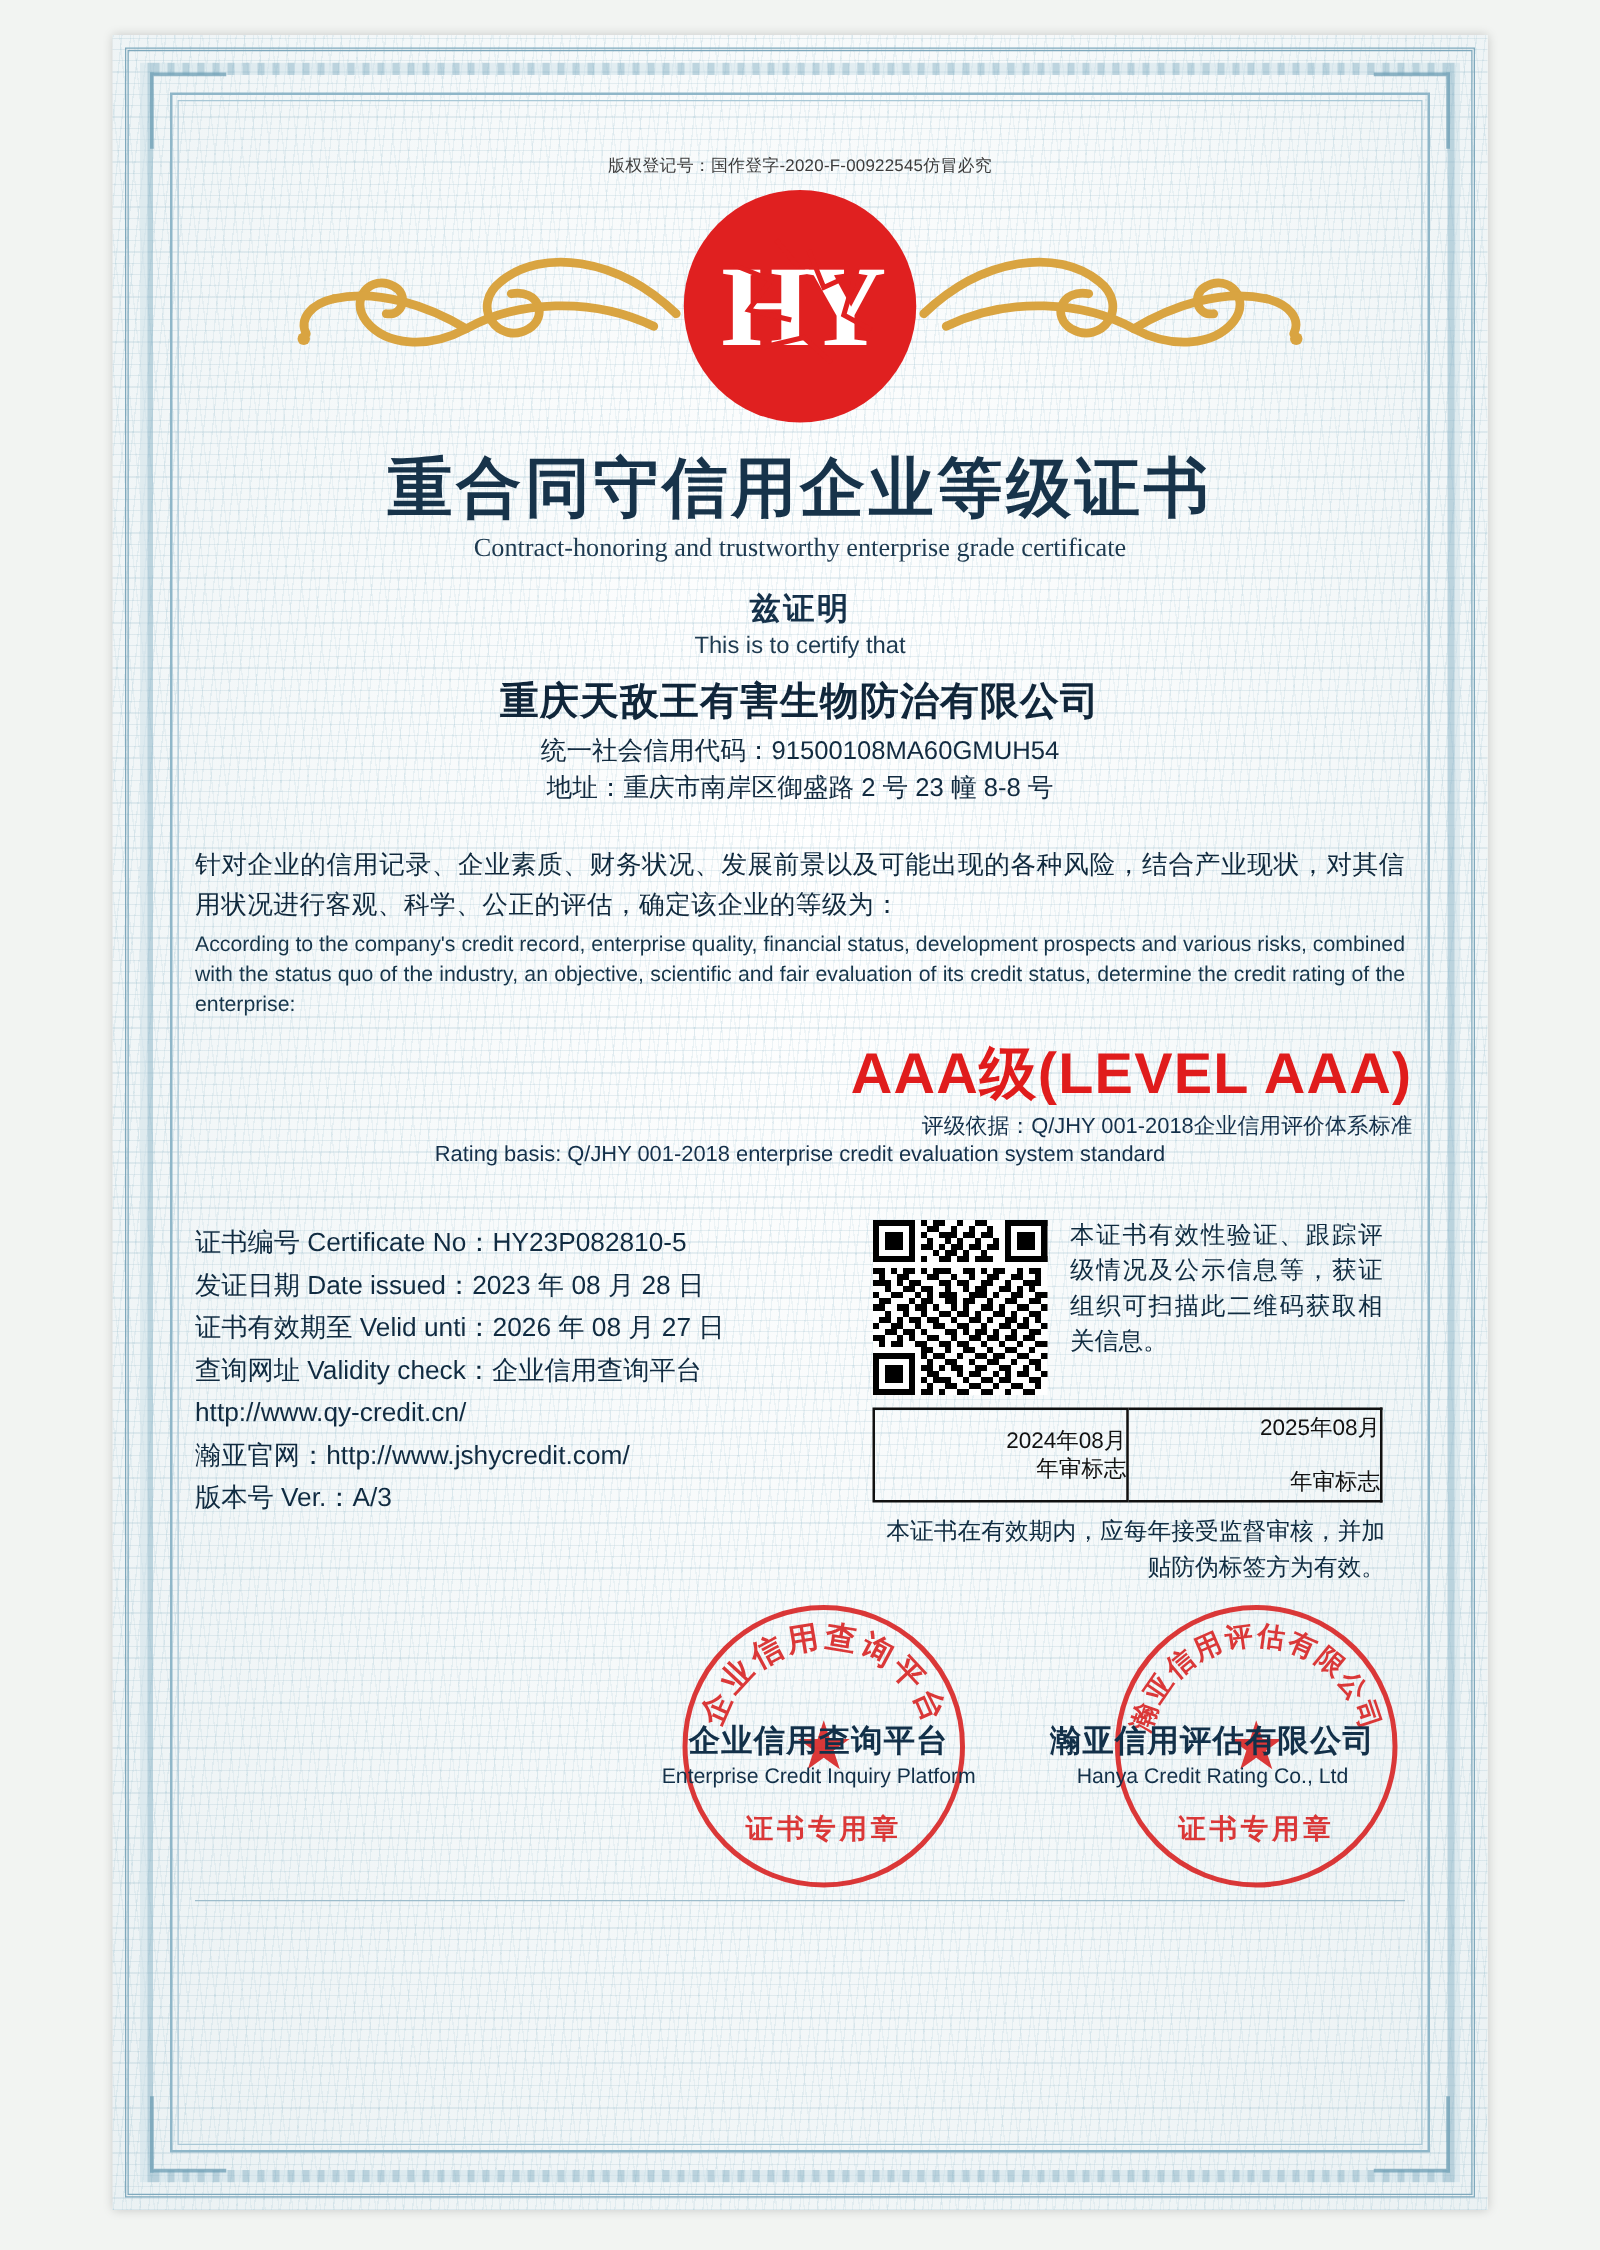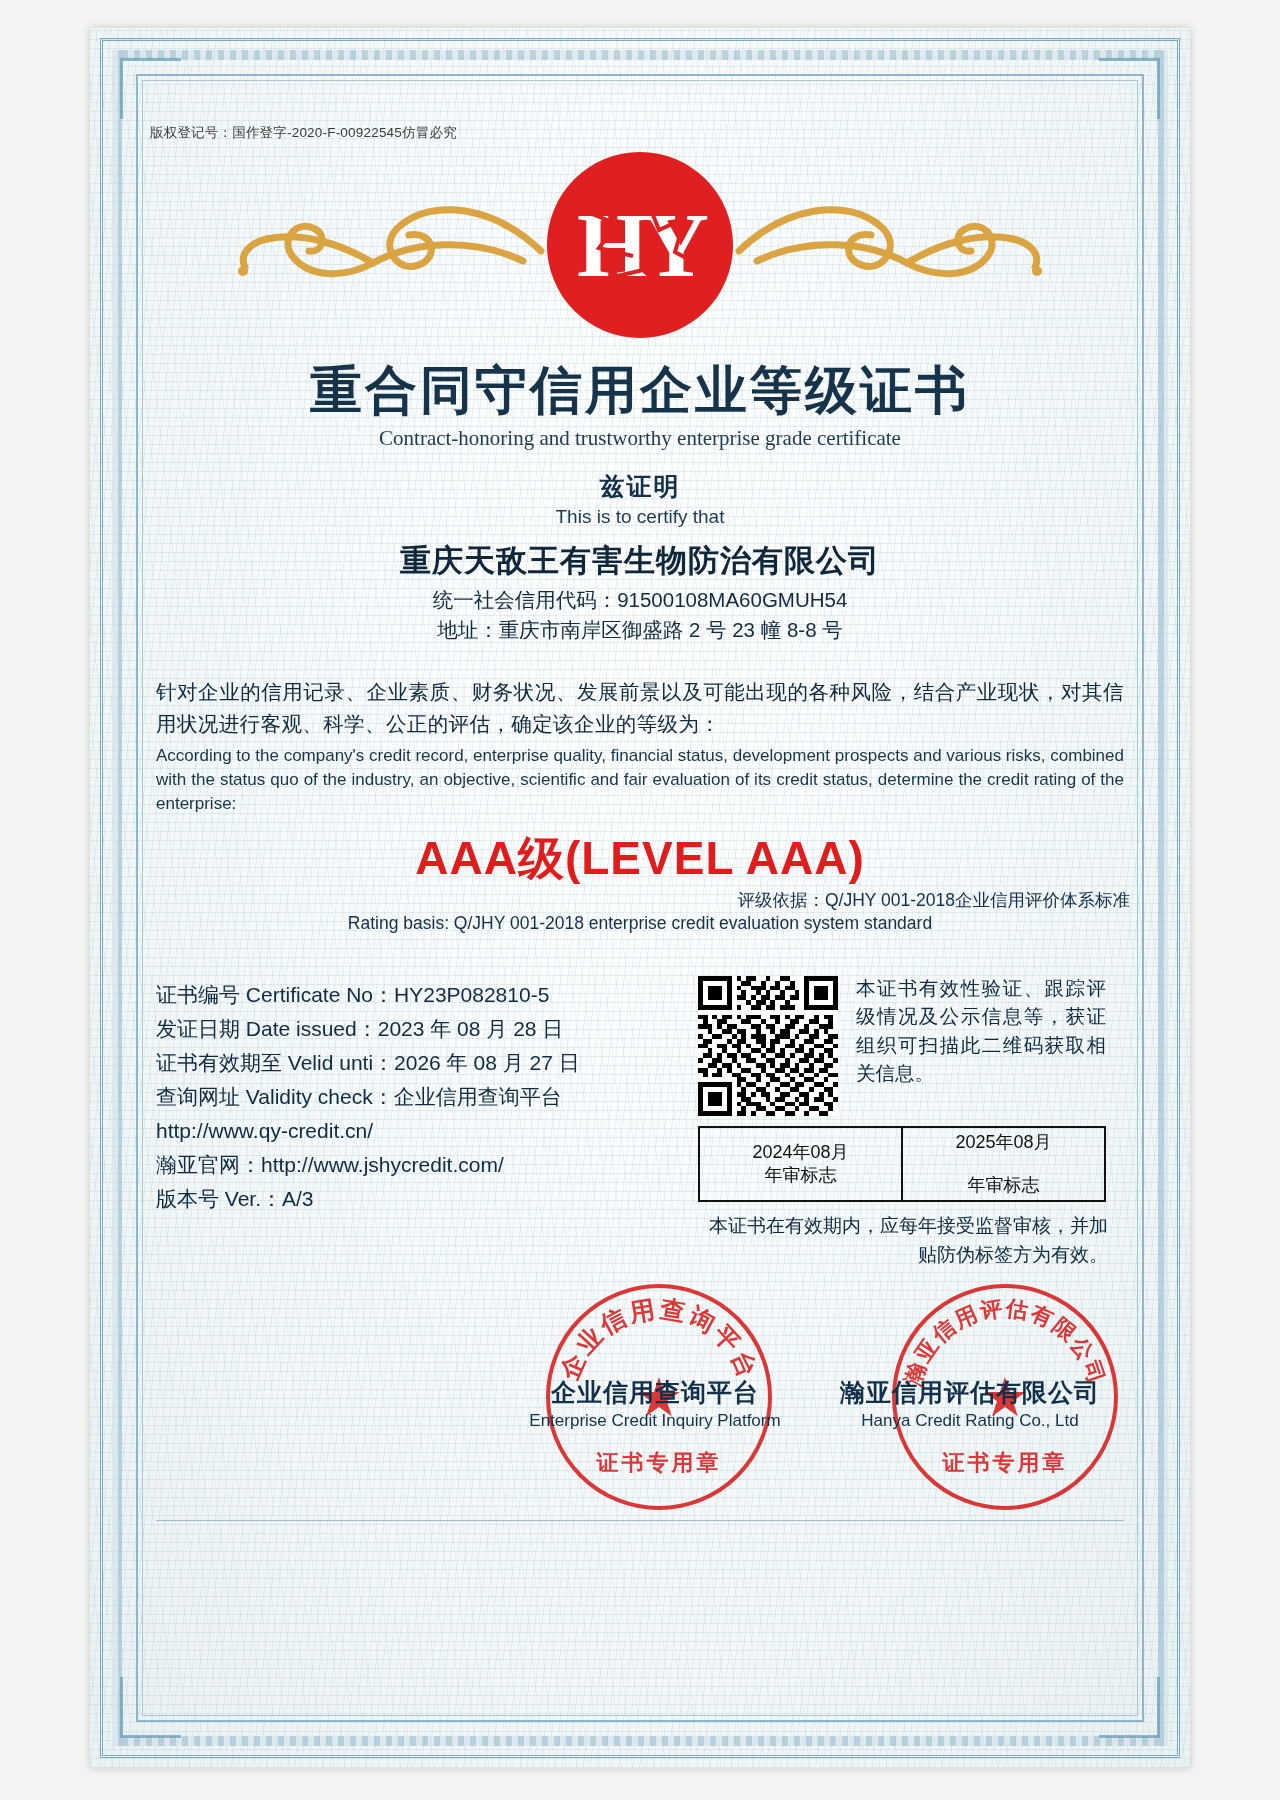--- a/index.html
+++ b/index.html
@@ -56,21 +56,21 @@
   }
   .corner.tl{left:30px;top:30px;border-right:none;border-bottom:none;}
   .corner.tr{right:30px;top:30px;border-left:none;border-bottom:none;}
   .corner.bl{left:30px;bottom:30px;border-right:none;border-top:none;}
   .corner.br{right:30px;bottom:30px;border-left:none;border-top:none;}
 
   .content{position:absolute;left:60px;top:60px;right:60px;bottom:60px;}
 
   
   .copyright{
-    position:absolute;top:36px;left:0;right:0;text-align:left;
+    position:absolute;top:36px;left:0;right:0;text-align:center;
     font-size:13.5px;color:#3b3b3b;letter-spacing:.2px;
   }
   
   .emblem-row{
     position:absolute;top:62px;left:0;right:0;height:190px;
     display:flex;align-items:center;justify-content:center;
   }
   .flourish{width:330px;height:120px;flex:0 0 auto;}
   .logo{
     width:186px;height:186px;border-radius:50%;
@@ -125,21 +125,21 @@
     font-size:20.5px;color:#10293d;line-height:1.55;text-align:justify;
     text-indent:0;letter-spacing:.4px;
   }
   .para .en{
     margin-top:4px;
     font-size:17px;color:#16354a;line-height:1.42;text-align:justify;
     font-family:"Liberation Sans",sans-serif;
   }
 
   .level{
-    position:absolute;top:740px;left:0;right:0;text-align:center;
+    position:absolute;top:740px;left:0;right:0;text-align:right;
     font-size:46px;font-weight:700;color:#e01c1c;letter-spacing:1px;
   }
   .basis-cn{
     position:absolute;top:800px;left:0;right:0;text-align:right;
     font-size:17.5px;color:#14304a;
   }
   .basis-en{
     position:absolute;top:825px;left:0;right:0;text-align:center;
     font-size:17.5px;color:#14304a;
   }
@@ -157,21 +157,21 @@
   .right-note{
     position:absolute;top:886px;left:706px;width:250px;
     font-size:19.5px;line-height:1.45;color:#0f2b40;text-align:justify;
   }
   .stamp-boxes{
     position:absolute;top:1038px;left:548px;width:408px;height:76px;
     display:flex;
   }
   .stamp-box{
     flex:1;border:2px solid #111;display:flex;flex-direction:column;
-    align-items:center;justify-content:center;font-size:18px;color:#111;
+    align-items:flex-end;justify-content:center;font-size:18px;color:#111;
     line-height:1.3;
   }
   .stamp-box + .stamp-box{border-left:none;gap:19px;}
   .annual-note{
     position:absolute;top:1124px;left:548px;width:410px;
     font-size:19px;color:#0f2b40;line-height:1.5;text-align:right;
   }
 
   
   .seal{

